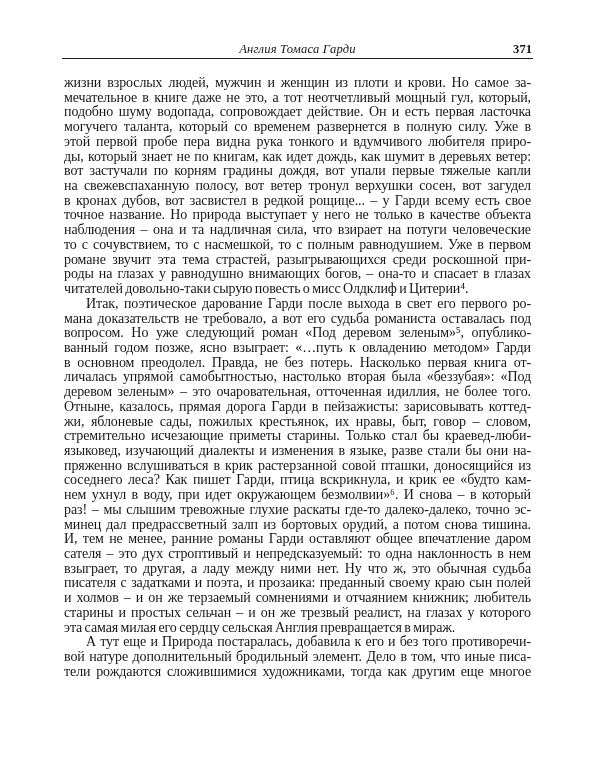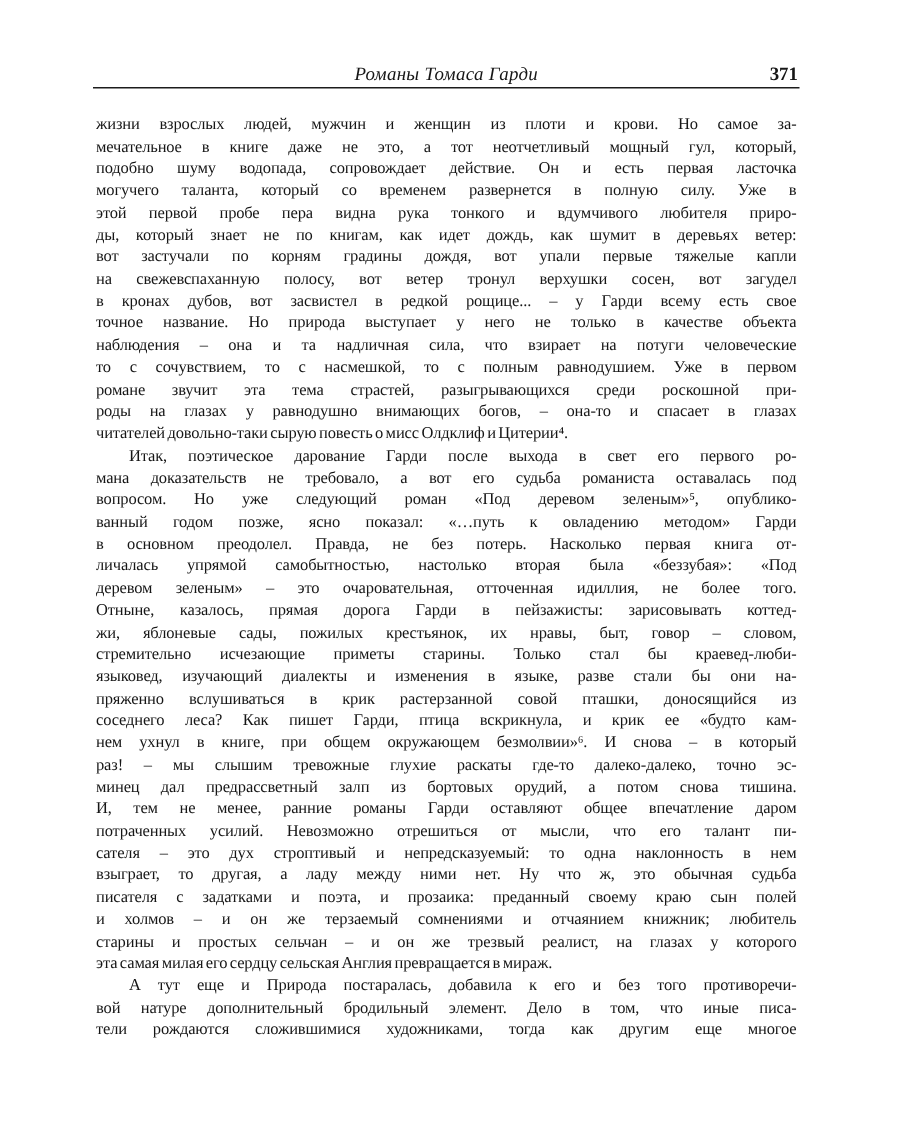--- a/index.html
+++ b/index.html
@@ -49,21 +49,21 @@
   }
   .page-body {
     position: absolute;
     top: 76px;
     left: 64px;
     width: 467px;
   }
   .line {
     height: 14.72px;
     line-height: 14.72px;
-    font-size: 11px;
+    font-size: 14px;
     letter-spacing: -0.1px;
     word-spacing: -1px;
     white-space: normal;
     overflow: hidden;
     text-align: justify;
     text-align-last: justify;
     -moz-text-align-last: justify;
   }
   .line.indent {
     text-indent: 22px;
@@ -71,21 +71,21 @@
   .line.para-end {
     text-align-last: left;
     -moz-text-align-last: left;
   }
 </style>
 </head>
 <body>
 
 <div class="page">
   <div class="running-header">
-    <span class="running-title">Романы Томаса Гарди</span>
+    <span class="running-title">Англия Томаса Гарди</span>
     <span class="page-number">371</span>
   </div>
   <div class="header-rule"></div>
   <div class="page-body">
       <div class="line">жизни взрослых людей, мужчин и женщин из плоти и крови. Но самое за-</div>
       <div class="line">мечательное в книге даже не это, а тот неотчетливый мощный гул, который,</div>
       <div class="line">подобно шуму водопада, сопровождает действие. Он и есть первая ласточка</div>
       <div class="line">могучего таланта, который со временем развернется в полную силу. Уже в</div>
       <div class="line">этой первой пробе пера видна рука тонкого и вдумчивого любителя приро-</div>
       <div class="line">ды, который знает не по книгам, как идет дождь, как шумит в деревьях ветер:</div>
@@ -94,35 +94,34 @@
       <div class="line">в кронах дубов, вот засвистел в редкой рощице... – у Гарди всему есть свое</div>
       <div class="line">точное название. Но природа выступает у него не только в качестве объекта</div>
       <div class="line">наблюдения – она и та надличная сила, что взирает на потуги человеческие</div>
       <div class="line">то с сочувствием, то с насмешкой, то с полным равнодушием. Уже в первом</div>
       <div class="line">романе звучит эта тема страстей, разыгрывающихся среди роскошной при-</div>
       <div class="line">роды на глазах у равнодушно внимающих богов, – она-то и спасает в глазах</div>
       <div class="line para-end">читателей довольно-таки сырую повесть о мисс Олдклиф и Цитерии⁴.</div>
       <div class="line indent">Итак, поэтическое дарование Гарди после выхода в свет его первого ро-</div>
       <div class="line">мана доказательств не требовало, а вот его судьба романиста оставалась под</div>
       <div class="line">вопросом. Но уже следующий роман «Под деревом зеленым»⁵, опублико-</div>
-      <div class="line">ванный годом позже, ясно показал: «…путь к овладению методом» Гарди</div>
+      <div class="line">ванный годом позже, ясно взыграет: «…путь к овладению методом» Гарди</div>
       <div class="line">в основном преодолел. Правда, не без потерь. Насколько первая книга от-</div>
       <div class="line">личалась упрямой самобытностью, настолько вторая была «беззубая»: «Под</div>
       <div class="line">деревом зеленым» – это очаровательная, отточенная идиллия, не более того.</div>
       <div class="line">Отныне, казалось, прямая дорога Гарди в пейзажисты: зарисовывать коттед-</div>
       <div class="line">жи, яблоневые сады, пожилых крестьянок, их нравы, быт, говор – словом,</div>
       <div class="line">стремительно исчезающие приметы старины. Только стал бы краевед-люби-</div>
       <div class="line">языковед, изучающий диалекты и изменения в языке, разве стали бы они на-</div>
       <div class="line">пряженно вслушиваться в крик растерзанной совой пташки, доносящийся из</div>
       <div class="line">соседнего леса? Как пишет Гарди, птица вскрикнула, и крик ее «будто кам-</div>
-      <div class="line">нем ухнул в книге, при общем окружающем безмолвии»⁶. И снова – в который</div>
+      <div class="line">нем ухнул в воду, при идет окружающем безмолвии»⁶. И снова – в который</div>
       <div class="line">раз! – мы слышим тревожные глухие раскаты где-то далеко-далеко, точно эс-</div>
       <div class="line">минец дал предрассветный залп из бортовых орудий, а потом снова тишина.</div>
       <div class="line">И, тем не менее, ранние романы Гарди оставляют общее впечатление даром</div>
-      <div class="line">потраченных усилий. Невозможно отрешиться от мысли, что его талант пи-</div>
       <div class="line">сателя – это дух строптивый и непредсказуемый: то одна наклонность в нем</div>
       <div class="line">взыграет, то другая, а ладу между ними нет. Ну что ж, это обычная судьба</div>
       <div class="line">писателя с задатками и поэта, и прозаика: преданный своему краю сын полей</div>
       <div class="line">и холмов – и он же терзаемый сомнениями и отчаянием книжник; любитель</div>
       <div class="line">старины и простых сельчан – и он же трезвый реалист, на глазах у которого</div>
       <div class="line para-end">эта самая милая его сердцу сельская Англия превращается в мираж.</div>
       <div class="line indent">А тут еще и Природа постаралась, добавила к его и без того противоречи-</div>
       <div class="line">вой натуре дополнительный бродильный элемент. Дело в том, что иные писа-</div>
       <div class="line">тели рождаются сложившимися художниками, тогда как другим еще многое</div>
     </div>

